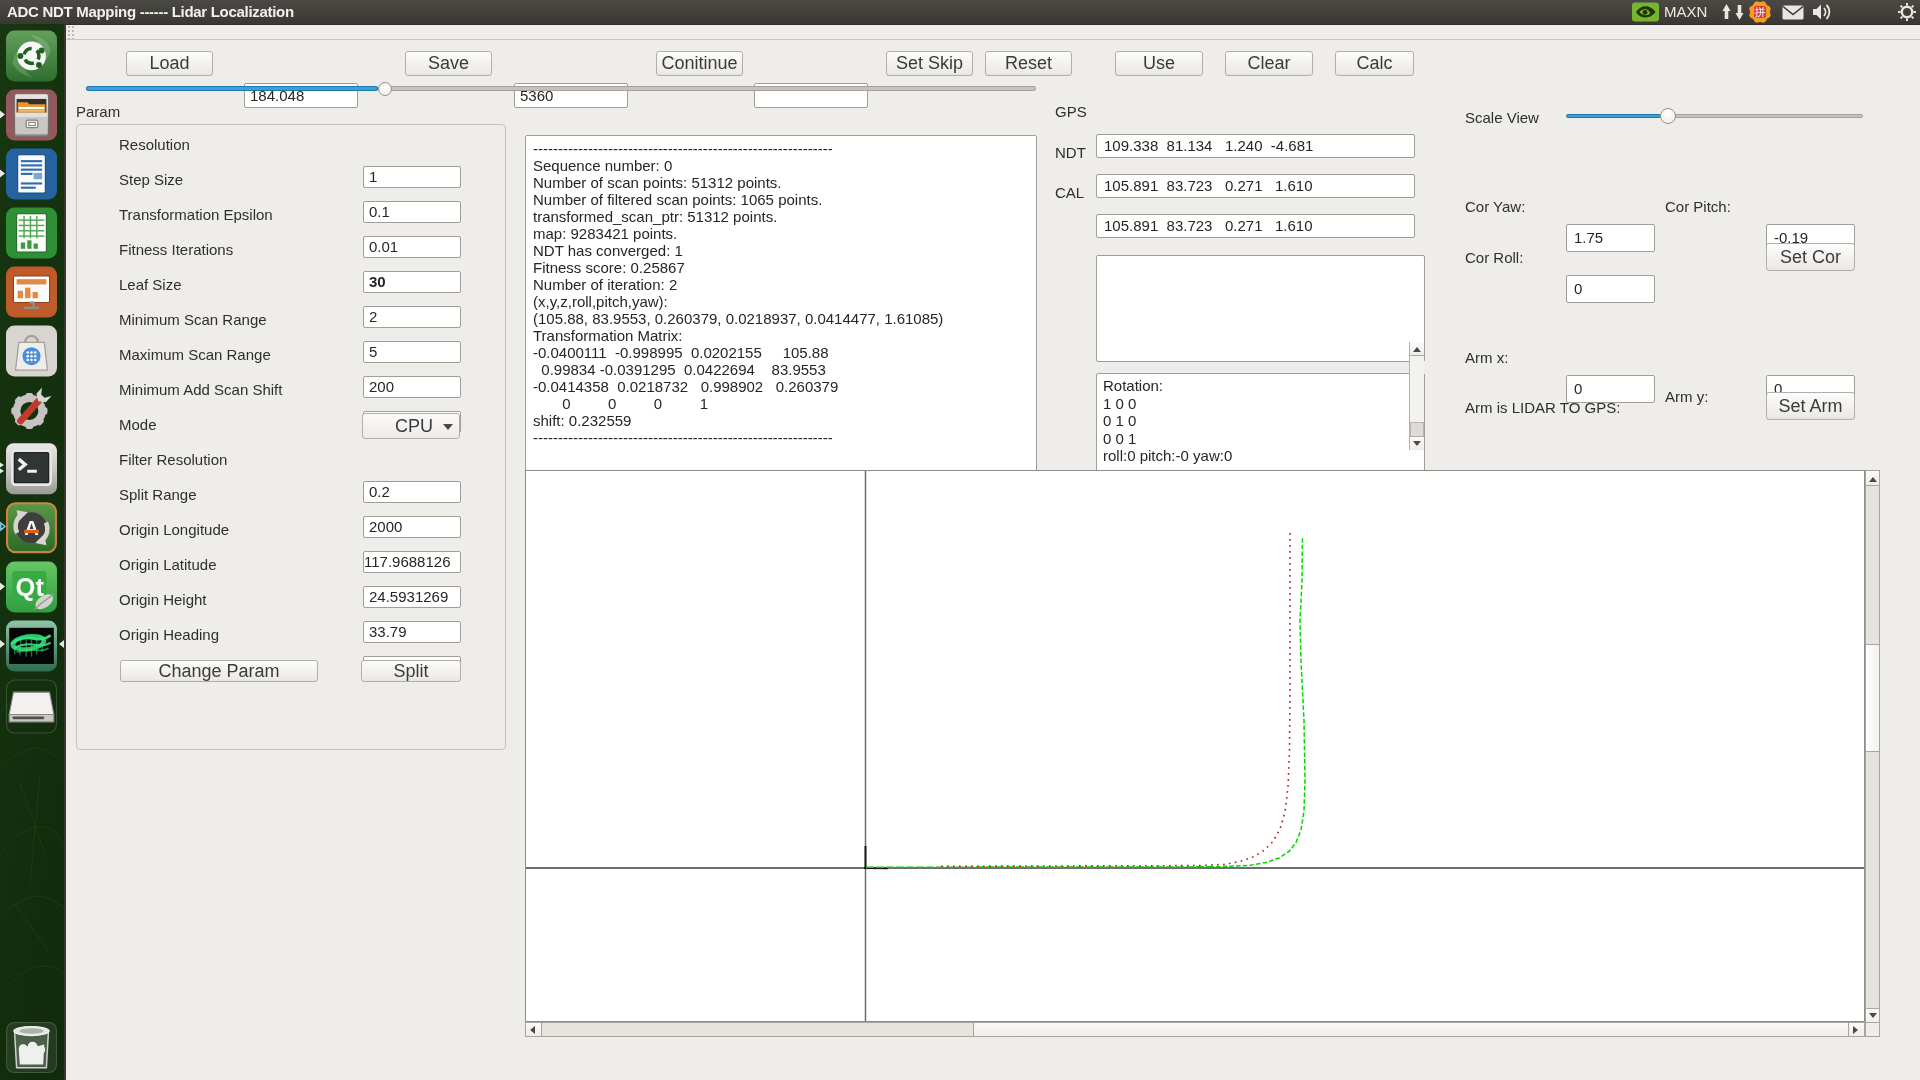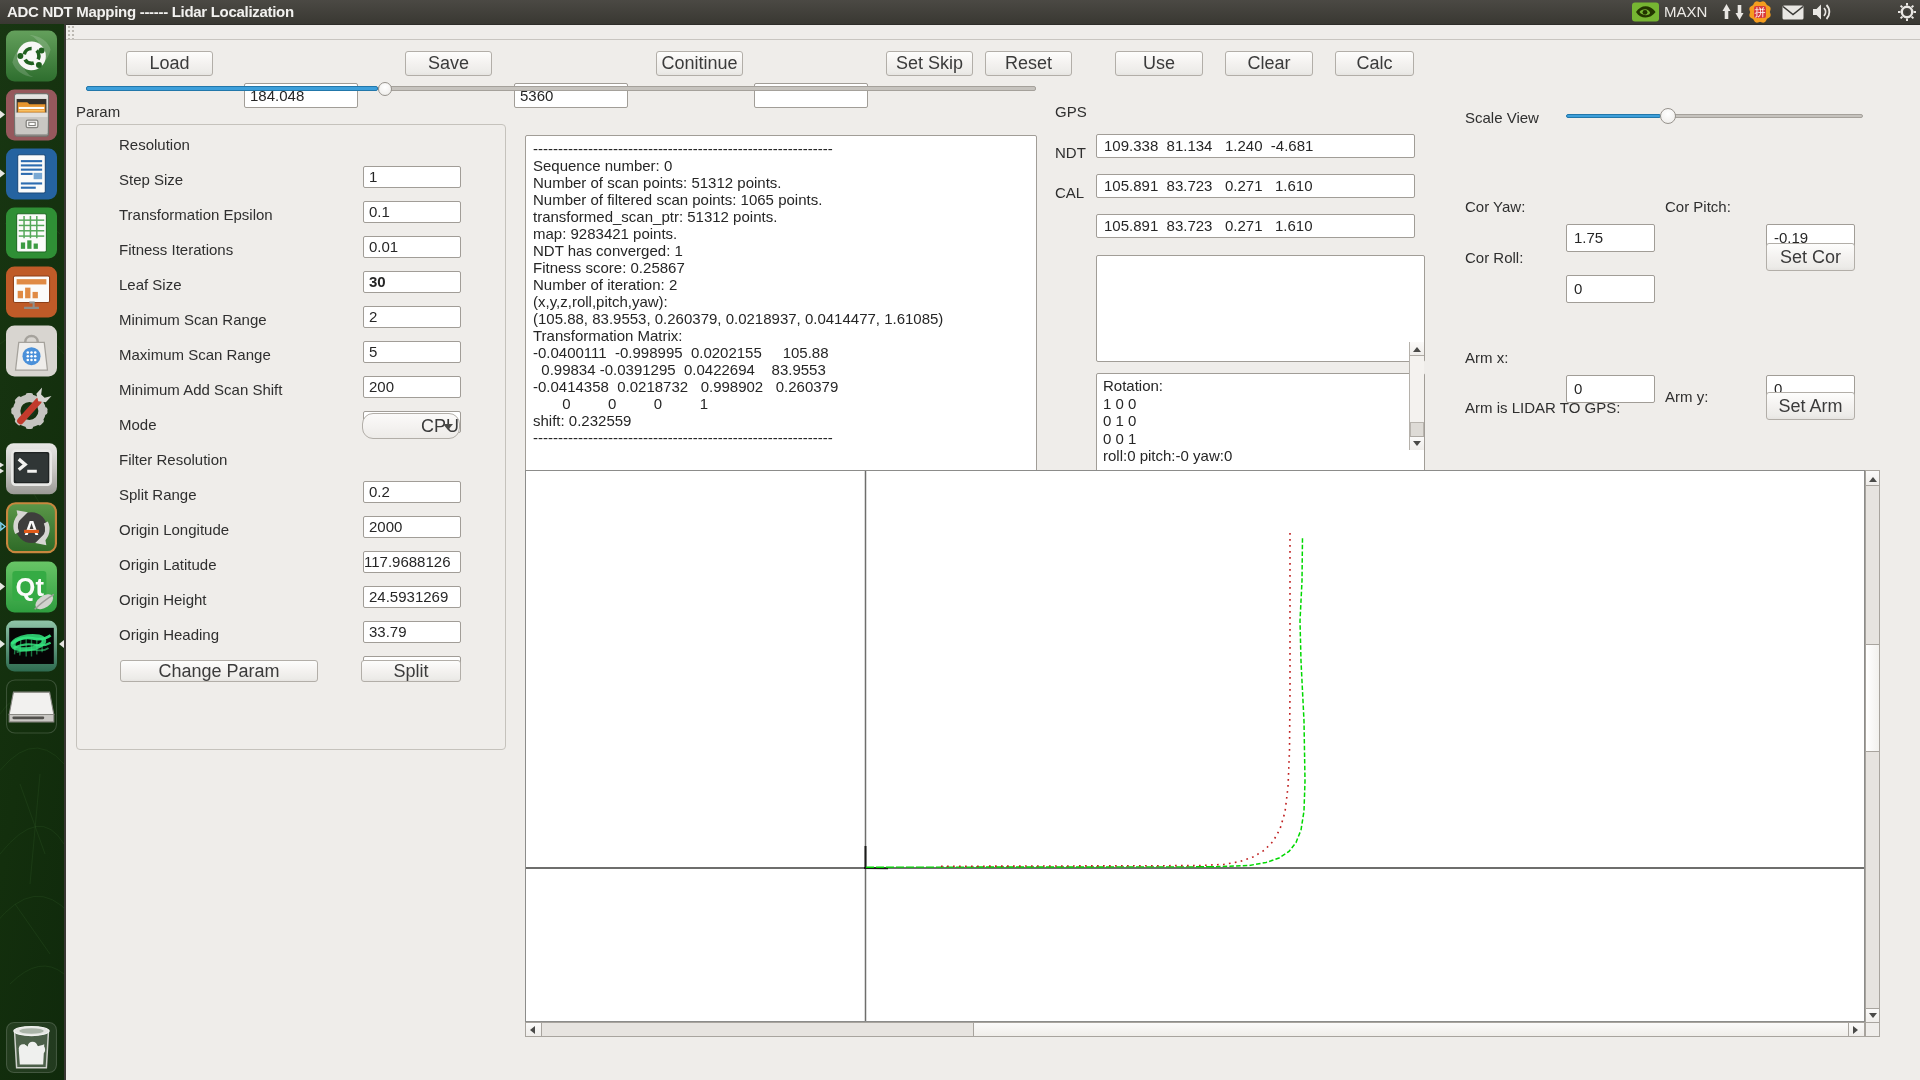--- a/index.html
+++ b/index.html
@@ -334,21 +334,21 @@
 <div class="inp" style="left:363px; top:239px; width:98px; height:22px; line-height:20px; padding-left:5px;font-weight:bold;">30</div>
 <div class="lbl" style="left:119px; top:276px;">Leaf Size</div>
 <div class="inp" style="left:363px; top:274px; width:98px; height:22px; line-height:20px; padding-left:5px;">2</div>
 <div class="lbl" style="left:119px; top:311px;">Minimum Scan Range</div>
 <div class="inp" style="left:363px; top:309px; width:98px; height:22px; line-height:20px; padding-left:5px;">5</div>
 <div class="lbl" style="left:119px; top:346px;">Maximum Scan Range</div>
 <div class="inp" style="left:363px; top:344px; width:98px; height:22px; line-height:20px; padding-left:5px;">200</div>
 <div class="lbl" style="left:119px; top:381px;">Minimum Add Scan Shift</div>
 <div class="inp" style="left:363px; top:379px; width:98px; height:22px; line-height:20px; padding-left:5px;">1</div>
 <div class="lbl" style="left:119px; top:416px;">Mode</div>
-<div class="btn" style="left:362px; top:413px; width:98px; height:26px; line-height:24px; text-align:right; padding-left:6px; background:linear-gradient(#fbfaf9,#f3f1ef 60%,#edebe8);border-radius:11px;">CPU</div>
+<div class="btn" style="left:362px; top:413px; width:98px; height:26px; line-height:24px; text-align:center; padding-left:6px; background:linear-gradient(#fbfaf9,#f3f1ef 60%,#edebe8);">CPU</div>
 <div class="abs" style="left:443px; top:424px; width:0; height:0; border-left:5px solid transparent; border-right:5px solid transparent; border-top:6px solid #4a4a48;"></div>
 <div class="lbl" style="left:119px; top:451px;">Filter Resolution</div>
 <div class="inp" style="left:363px; top:449px; width:98px; height:22px; line-height:20px; padding-left:5px;">0.2</div>
 <div class="lbl" style="left:119px; top:486px;">Split Range</div>
 <div class="inp" style="left:363px; top:484px; width:98px; height:22px; line-height:20px; padding-left:5px;">2000</div>
 <div class="lbl" style="left:119px; top:521px;">Origin Longitude</div>
 <div class="inp" style="left:363px; top:519px; width:98px; height:22px; line-height:20px; ">117.9688126</div>
 <div class="lbl" style="left:119px; top:556px;">Origin Latitude</div>
 <div class="inp" style="left:363px; top:554px; width:98px; height:22px; line-height:20px; padding-left:5px;">24.5931269</div>
 <div class="lbl" style="left:119px; top:591px;">Origin Height</div>

